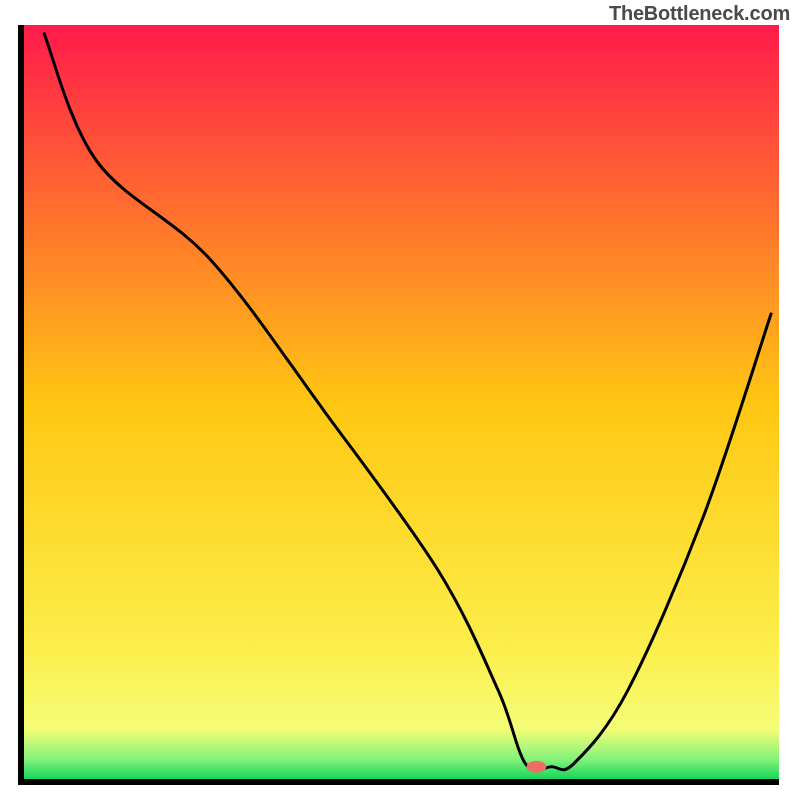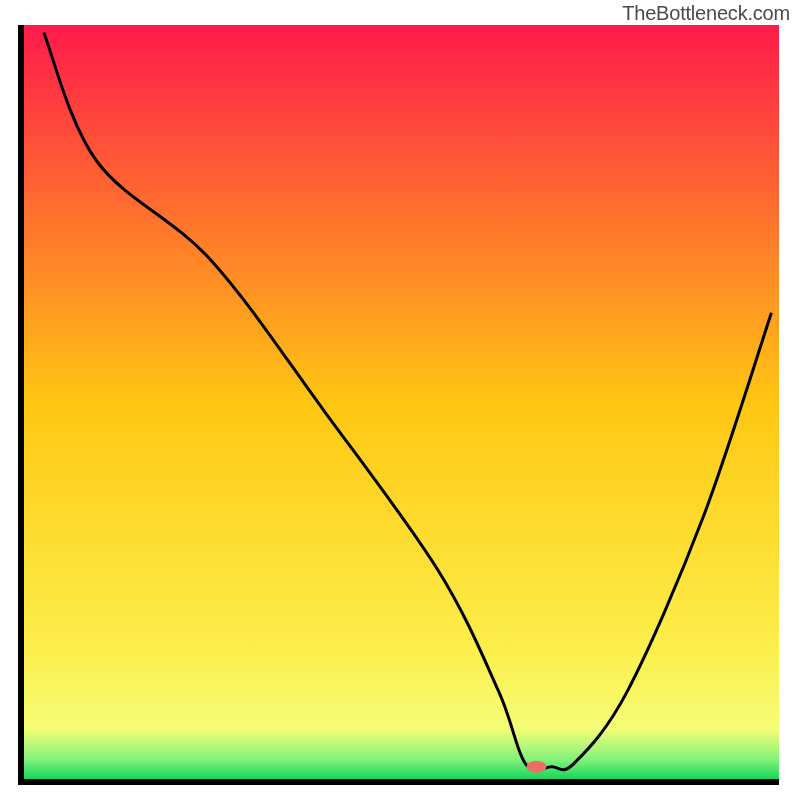--- a/index.html
+++ b/index.html
@@ -14,21 +14,21 @@
     position: relative;
     width: 800px;
     height: 800px;
   }
   .watermark {
     position: absolute;
     top: 2px;
     right: 10px;
     color: #4a4a4a;
     font-size: 20px;
-    font-weight: normal;
+    font-weight: bold;
     z-index: 10;
     letter-spacing: -0.2px;
   }
   svg {
     display: block;
     position: absolute;
     top: 0;
     left: 0;
   }
 </style>

